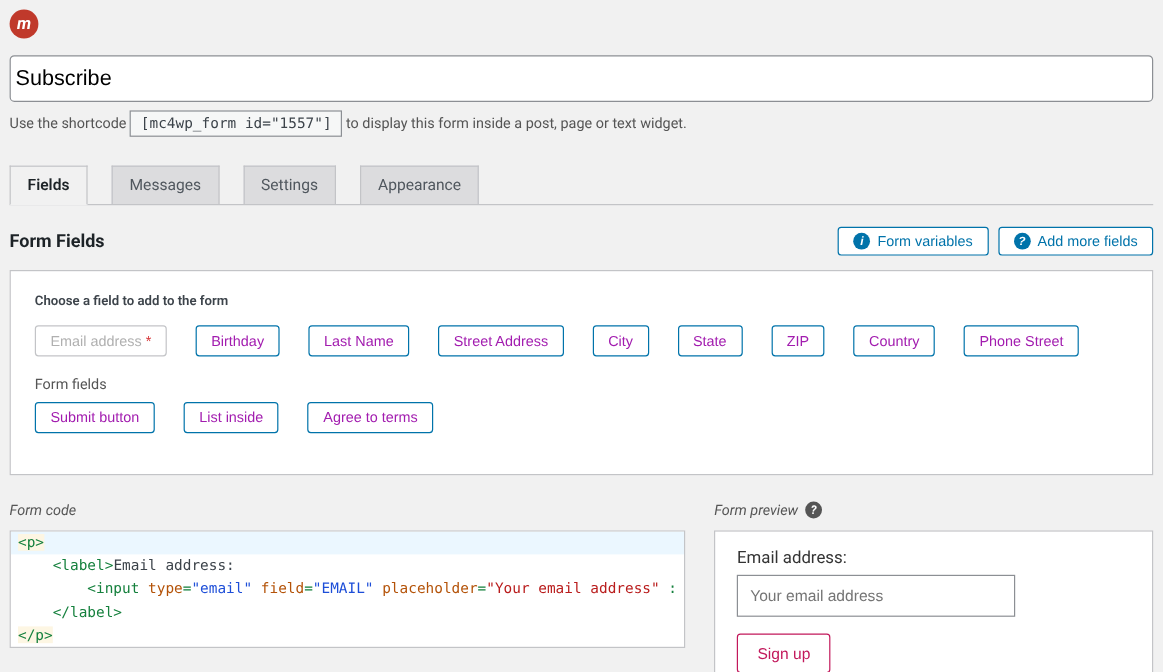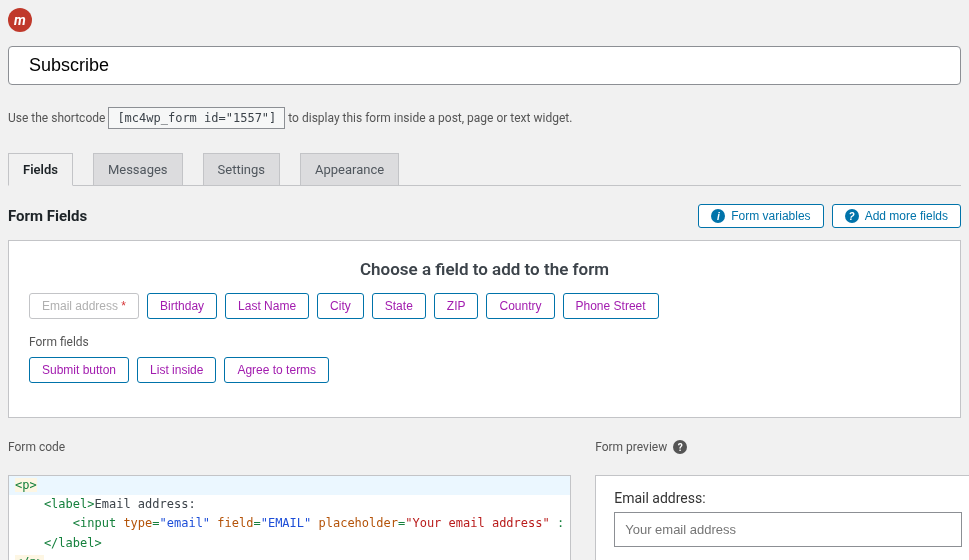--- a/index.html
+++ b/index.html
@@ -1,52 +1,52 @@
 <!DOCTYPE html>
 <html><head>
 <meta charset="utf-8">
 <style>
 * { box-sizing: border-box; margin: 0; padding: 0; }
 body { font-family: -apple-system, BlinkMacSystemFont, "Segoe UI", Roboto, sans-serif; background: #f1f1f1; color: #3c434a; font-size: 13px; padding: 8px; }
 .header { display: flex; align-items: center; gap: 10px; margin-bottom: 14px; }
 .logo { width: 24px; height: 24px; background: #c0392b; border-radius: 50%; display: flex; align-items: center; justify-content: center; color: #fff; font-weight: bold; font-size: 14px; font-style: italic; }
 .page-title { font-size: 22px; font-weight: 400; color: #1d2327; }
-.title-input { width: 100%; padding: 8px 20px; font-size: 18px; border: 1px solid #8c8f94; border-radius: 4px; background: #fff; margin-bottom: 22px; }
+.title-input { width: 100%; padding: 8px 4px; font-size: 18px; border: 1px solid #8c8f94; border-radius: 4px; background: #fff; margin-bottom: 7px; }
 .shortcode-row { font-size: 12px; color: #555; margin-bottom: 24px; }
 .shortcode-box { display: inline-block; padding: 3px 8px; border: 1px solid #8c8f94; background: #f6f7f7; font-family: monospace; font-size: 12px; color: #3c434a; }
 .tabs { display: flex; border-bottom: 1px solid #c3c4c7; }
 .tab { padding: 8px 14px; background: #dcdcde; border: 1px solid #c3c4c7; border-bottom: none; margin-right: 20px; cursor: pointer; font-size: 13px; color: #50575e; }
 .tab.active { background: #f1f1f1; border-bottom: 1px solid #f1f1f1; margin-bottom: -1px; font-weight: 600; color: #1d2327; }
 .section-head { display: flex; justify-content: space-between; align-items: center; margin: 18px 0 12px; }
 .section-title { font-size: 15px; font-weight: 700; color: #1d2327; }
 .head-buttons { display: flex; gap: 8px; }
 .btn-outline { display: inline-flex; align-items: center; gap: 6px; padding: 4px 12px; border: 1px solid #0073aa; border-radius: 3px; background: #fff; color: #0073aa; cursor: pointer; font-size: 12px; }
 .btn-outline .icon { width: 14px; height: 14px; border-radius: 50%; background: #0073aa; color: #fff; display: inline-flex; align-items: center; justify-content: center; font-size: 10px; font-weight: bold; font-style: italic; }
 .panel { background: #fff; border: 1px solid #c3c4c7; padding: 18px 20px; }
-.panel-label { font-weight: 600; margin-bottom: 14px; font-size: 17px; text-align: center; }
+.panel-label { font-weight: 600; margin-bottom: 14px; font-size: 11px; }
 .sub-label { font-size: 12px; color: #555; margin-bottom: 8px; }
-.chip-row { display: flex; flex-wrap: wrap; gap: 8px; margin-bottom: 16px; }
+.chip-row { display: flex; flex-wrap: wrap; gap: 24px; margin-bottom: 16px; }
 .chip { padding: 5px 12px; border: 1px solid #0073aa; border-radius: 3px; background: #fff; color: #a21caf; cursor: pointer; font-size: 12px; }
 .chip.faded { color: #b0b0b0; border-color: #c3c4c7; }
 .chip.faded .req { color: #d63638; }
 .two-col { display: flex; gap: 24px; margin-top: 22px; }
 .col { flex: 1; }
-.col-title { font-size: 12px; color: #555; margin-bottom: 21px; display: flex; align-items: center; gap: 6px; }
+.col-title { font-size: 12px; color: #555; margin-bottom: 10px; display: flex; align-items: center; gap: 6px; font-style: italic; }
 .help-icon { width: 14px; height: 14px; border-radius: 50%; background: #555; color: #fff; display: inline-flex; align-items: center; justify-content: center; font-size: 10px; font-weight: bold; }
 .code-box { border: 1px solid #c3c4c7; background: #fff; font-family: Consolas, Monaco, monospace; font-size: 12px; line-height: 1.6; overflow: hidden; }
 .code-line { padding: 0 6px; white-space: pre; }
 .hl-yellow { background: #fdf6e3; display: inline; }
 .hl-cyan { background: #ebf7ff; }
 .tag { color: #15803d; }
 .attr { color: #b45309; }
 .val { color: #1d4ed8; }
 .str { color: #b91c1c; }
 .preview-box { border: 1px solid #c3c4c7; background: #fff; padding: 14px 18px; }
 .preview-label { font-size: 14px; color: #333; margin-bottom: 6px; }
-.preview-input { width: 348px; padding: 9px 10px; border: 1px solid #8c8f94; font-size: 13px; display: block; margin-bottom: 14px; color: #777; }
+.preview-input { width: 232px; padding: 9px 10px; border: 1px solid #8c8f94; font-size: 13px; display: block; margin-bottom: 14px; color: #777; }
 .signup-btn { padding: 8px 16px; border: 1px solid #c2185b; color: #c2185b; background: #fff; border-radius: 3px; cursor: pointer; font-size: 13px; }
 </style>
 </head>
 <body>
 
 
 
 <div class="header">
   <div class="logo">m</div>
 </div>
@@ -79,20 +79,21 @@
     </button>
   </div>
 </div>
 
 <div class="panel">
   <div class="panel-label">Choose a field to add to the form</div>
   <div class="chip-row" id="list-chips">
       <button class="chip faded">Email address<span class="req"> *</span></button>
       <button class="chip">Birthday</button>
       <button class="chip">Last Name</button>
+      <button class="chip">Street Address</button>
       <button class="chip">City</button>
       <button class="chip">State</button>
       <button class="chip">ZIP</button>
       <button class="chip">Country</button>
       <button class="chip">Phone Street</button>
     </div>
   <div class="sub-label">Form fields</div>
   <div class="chip-row" id="form-chips">
       <button class="chip">Submit button</button>
       <button class="chip">List inside</button>

